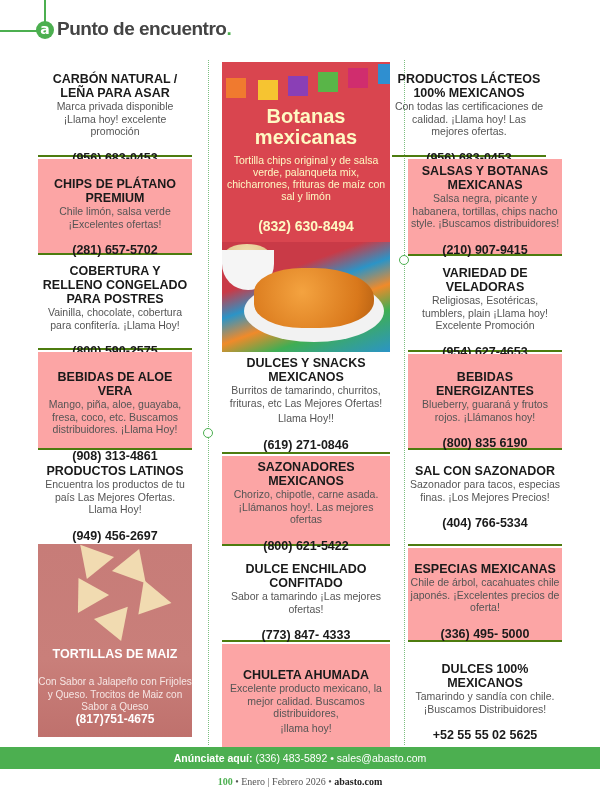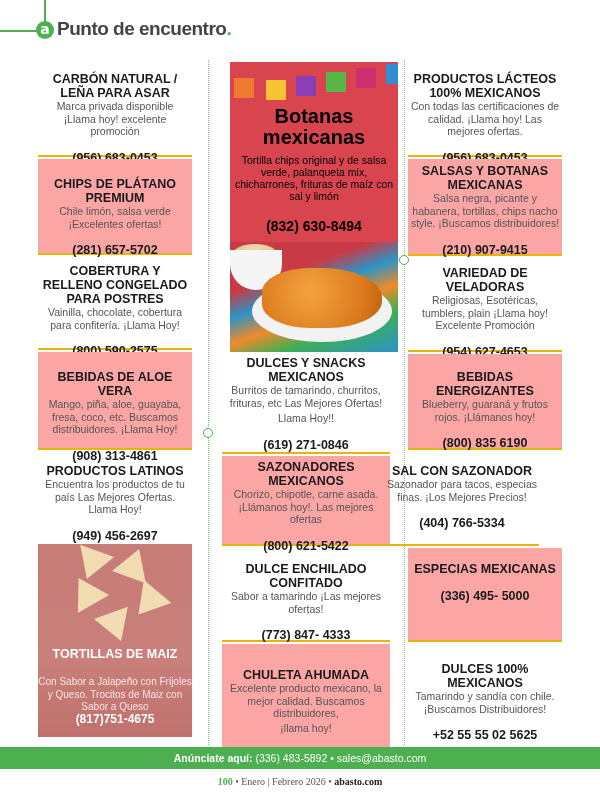--- a/index.html
+++ b/index.html
@@ -15,27 +15,27 @@
 
   
   .vdots { position: absolute; top: 60px; width: 0; height: 685px; border-left: 1px dotted #7cbf80; }
   .vdots.l { left: 208px; }
   .vdots.r { left: 404px; }
   .ring { position: absolute; width: 10px; height: 10px; border: 1.5px solid #4caf50; border-radius: 50%; background: #fff; }
 
   
   .card { position: absolute; text-align: center; padding: 0 2px; }
   .card.shade { background: #fca5a5; }
-  .card.bar { border-bottom: 2px solid #eab308; }
+  .card.bar { border-bottom: 2px solid #4d7c0f; }
   .card .title { font-family: "Liberation Sans", sans-serif; font-weight: bold; font-size: 12.5px; line-height: 14px; color: #1a1a1a; }
   .card .desc { font-family: "Liberation Sans", sans-serif; font-size: 10.5px; line-height: 12.5px; color: #555; }
   .card .phone { font-family: "Liberation Sans", sans-serif; font-weight: bold; font-size: 12.5px; line-height: 15px; color: #1a1a1a; margin-top: 13px; }
 
   
-  .ad-bot { position: absolute; left: 222px; top: 62px; width: 168px; height: 290px; background: #d9454f; overflow: hidden; text-align: center; color: #000000; margin-left: 8px; }
+  .ad-bot { position: absolute; left: 222px; top: 62px; width: 168px; height: 290px; background: #d9454f; overflow: hidden; text-align: center; color: #fef9c3; }
   .flags { position: absolute; left: 0; top: 0; width: 168px; height: 36px; }
   .flag { position: absolute; top: 10px; width: 20px; height: 20px; }
   .ad-bot .h { position: absolute; left: 0; right: 0; top: 44px; font-family: "Liberation Sans", sans-serif; font-weight: bold; font-size: 20px; line-height: 21px; }
   .ad-bot .d { position: absolute; left: 0; right: 0; top: 92px; font-family: "Liberation Sans", sans-serif; font-size: 10.5px; line-height: 12px; }
   .ad-bot .p { position: absolute; left: 0; right: 0; top: 156px; font-family: "Liberation Sans", sans-serif; font-weight: bold; font-size: 14px; }
   .ad-bot .photo { position: absolute; left: 0; top: 180px; width: 168px; height: 110px; background: linear-gradient(160deg, #c93a47 0%, #c93a47 30%, #2b94c7 45%, #f08a2a 60%, #3fae54 75%, #2b94c7 100%); }
   .ad-bot .plate { position: absolute; left: 22px; top: 218px; width: 140px; height: 62px; border-radius: 50%; background: #f2f2f2; }
   .ad-bot .brittle { position: absolute; left: 32px; top: 206px; width: 120px; height: 60px; border-radius: 40% 50% 45% 40%; background: radial-gradient(circle at 40% 40%, #f4a340, #d9781b 70%, #b35f12); }
   .ad-bot .bowl { position: absolute; left: 0; top: 188px; width: 52px; height: 40px; border-radius: 0 0 26px 26px; background: #f5f5f5; }
   .ad-bot .nuts { position: absolute; left: 2px; top: 182px; width: 46px; height: 22px; border-radius: 50%; background: radial-gradient(circle, #f2dfb2, #e0c488); }
@@ -139,47 +139,48 @@
   <div class="desc">Sabor a tamarindo ¡Las mejores ofertas!</div>
   <div class="phone">(773) 847- 4333</div>
 </div>
 <div class="card shade" style="left:222px;top:644px;width:168px;height:112px;padding-top:24px">
   <div class="title">CHULETA AHUMADA</div>
   <div class="desc">Excelente producto mexicano, la mejor calidad. Buscamos distribuidores,</div>
   <div class="desc" style="margin-top:2px">¡llama hoy!</div>
   <div class="phone">+52 378 121 43 61</div>
 </div>
 
-<div class="card bar" style="left:408px;top:72px;width:154px;height:85px">
+<div class="card bar" style="left:392px;top:72px;width:154px;height:85px">
   <div class="title">PRODUCTOS LÁCTEOS 100% MEXICANOS</div>
   <div class="desc">Con todas las certificaciones de calidad. ¡Llama hoy! Las mejores ofertas.</div>
   <div class="phone">(956) 683-0453</div>
 </div>
 <div class="card shade bar" style="left:408px;top:159px;width:154px;height:97px;padding-top:5px">
   <div class="title">SALSAS Y BOTANAS MEXICANAS</div>
   <div class="desc">Salsa negra, picante y habanera, tortillas, chips nacho style. ¡Buscamos distribuidores!</div>
   <div class="phone">(210) 907-9415</div>
 </div>
 <div class="card bar" style="left:408px;top:264px;width:154px;height:88px;padding-top:2px">
   <div class="title">VARIEDAD DE VELADORAS</div>
   <div class="desc">Religiosas, Esotéricas, tumblers, plain ¡Llama hoy! Excelente Promoción</div>
   <div class="phone">(954) 627-4653</div>
 </div>
 <div class="card shade bar" style="left:408px;top:354px;width:154px;height:96px;padding-top:16px">
   <div class="title">BEBIDAS ENERGIZANTES</div>
   <div class="desc">Blueberry, guaraná y frutos rojos. ¡Llámanos hoy!</div>
   <div class="phone">(800) 835 6190</div>
 </div>
-<div class="card bar" style="left:385px;top:452px;width:154px;height:94px;padding-top:12px">
+<div class="card bar" style="left:408px;top:452px;width:154px;height:94px;padding-top:12px">
   <div class="title">SAL CON SAZONADOR</div>
   <div class="desc">Sazonador para tacos, especias finas. ¡Los Mejores Precios!</div>
   <div class="phone">(404) 766-5334</div>
 </div>
 <div class="card shade bar" style="left:408px;top:548px;width:154px;height:94px;padding-top:14px">
   <div class="title">ESPECIAS MEXICANAS</div>
+  <div class="desc">Chile de árbol, cacahuates chile japonés. ¡Excelentes precios de oferta!</div>
   <div class="phone">(336) 495- 5000</div>
 </div>
 <div class="card" style="left:408px;top:662px;width:154px;height:78px">
   <div class="title">DULCES 100% MEXICANOS</div>
   <div class="desc">Tamarindo y sandía con chile. ¡Buscamos Distribuidores!</div>
   <div class="phone">+52 55 55 02 5625</div>
 </div>
 
 <div class="band">
   <b>Anúnciate aquí:</b>

